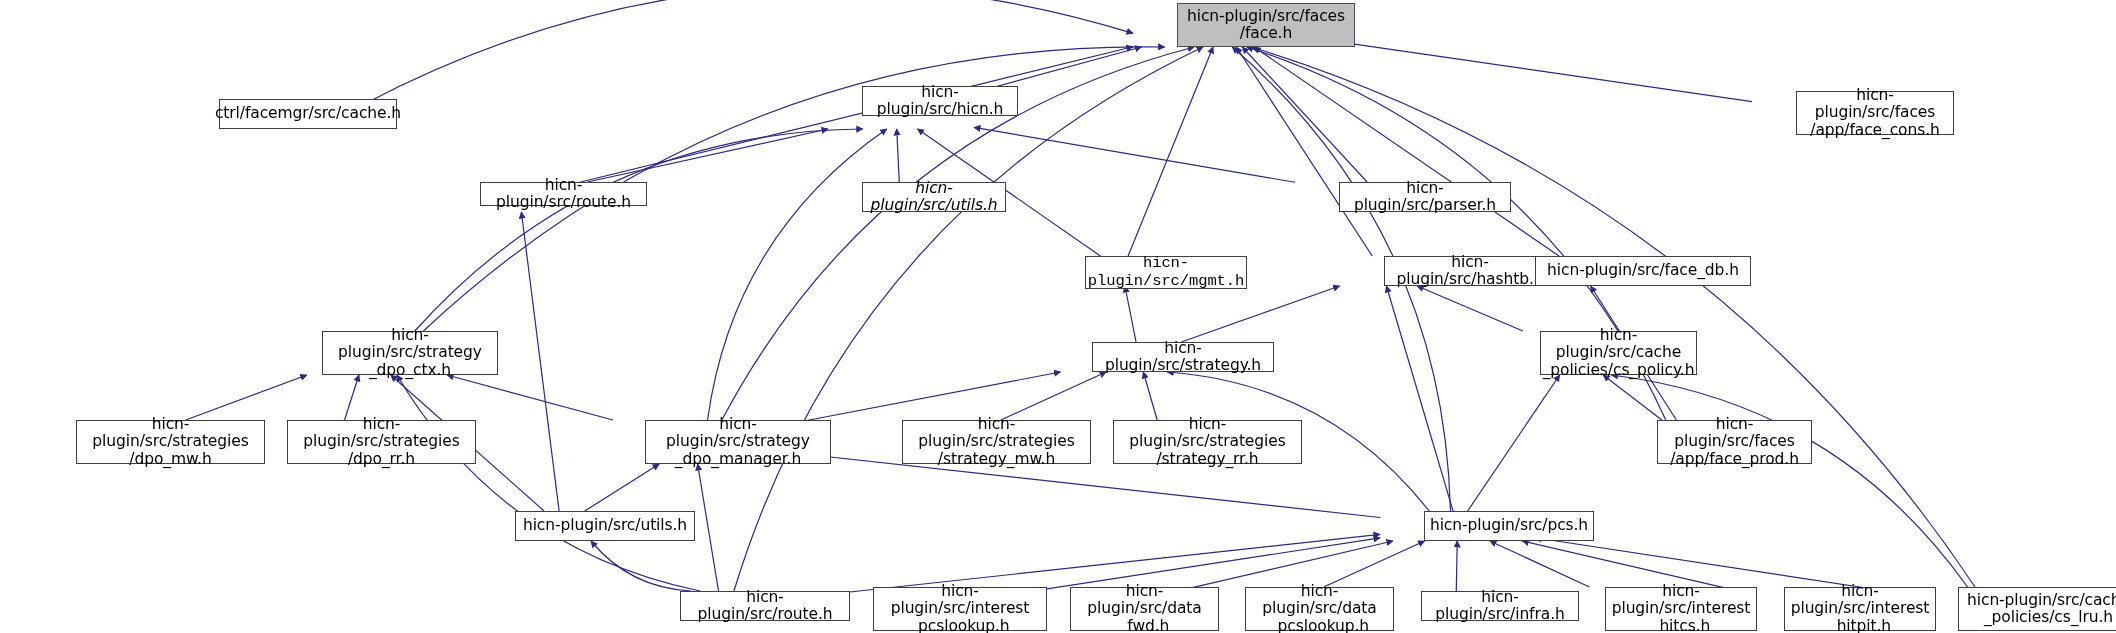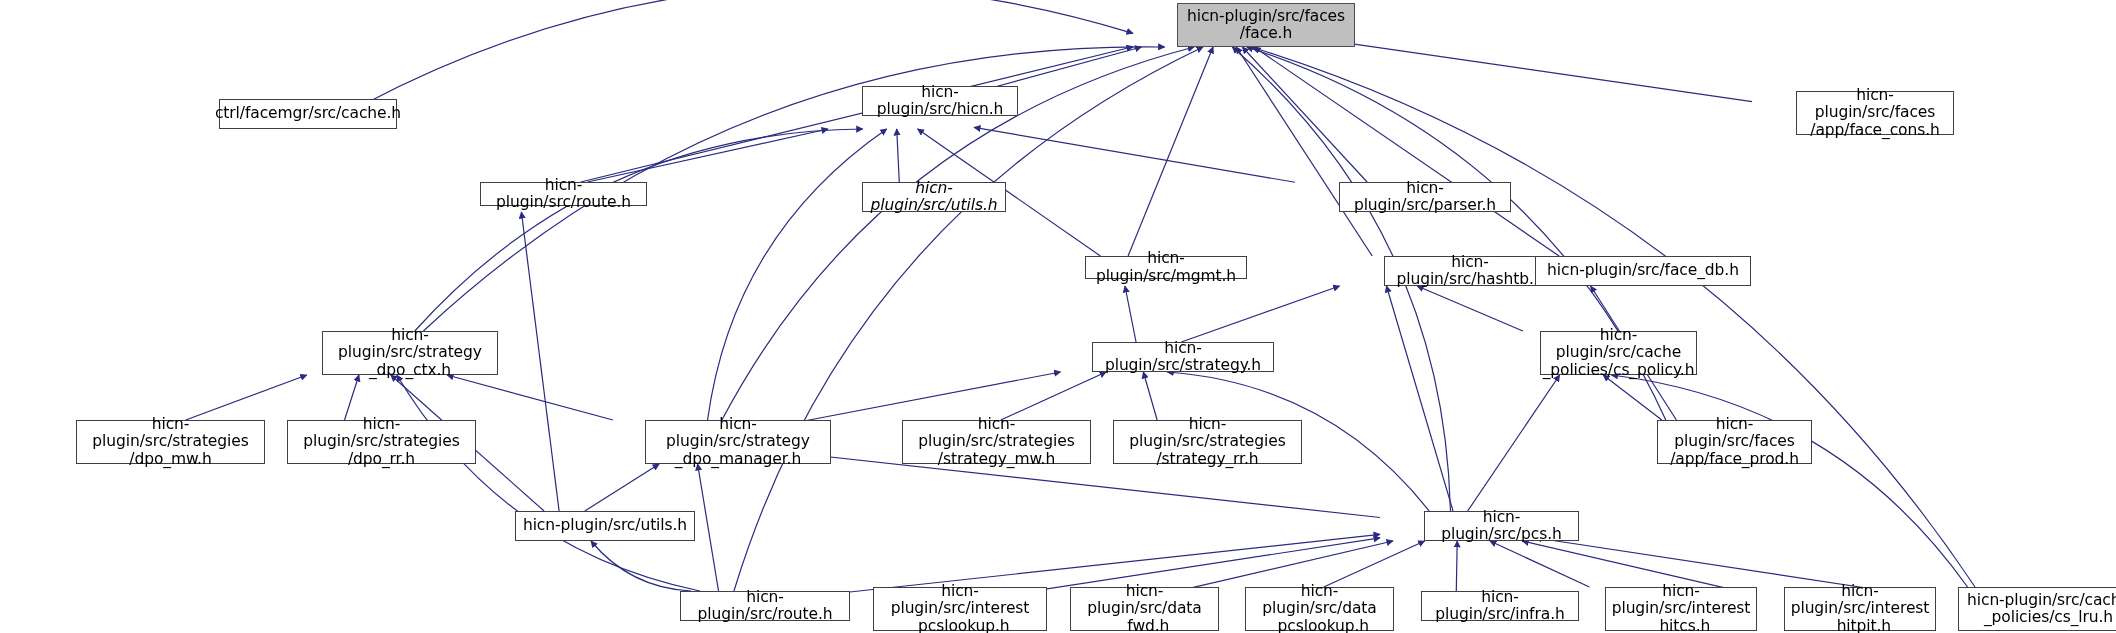--- a/index.html
+++ b/index.html
@@ -115,42 +115,42 @@
   <div id="node-layer">
       <div class="node root" style="left: 1133px; top: 3px; width: 178px; height: 44px;"><span class="node-label">hicn-plugin/src/faces
 /face.h</span></div>
       <div class="node" style="left: 175px; top: 99px; width: 178px; height: 30px;"><span class="node-label">ctrl/facemgr/src/cache.h</span></div>
       <div class="node" style="left: 818px; top: 86px; width: 156px; height: 30px; justify-content: center;"><span class="node-label">hicn-plugin/src/hicn.h</span></div>
       <div class="node" style="left: 1752px; top: 91px; width: 158px; height: 44px;"><span class="node-label">hicn-plugin/src/faces
 /app/face_cons.h</span></div>
       <div class="node" style="left: 436px; top: 182px; width: 167px; height: 24px;"><span class="node-label">hicn-plugin/src/route.h</span></div>
       <div class="node" style="left: 818px; top: 182px; width: 144px; height: 30px; font-style: italic;"><span class="node-label">hicn-plugin/src/utils.h</span></div>
       <div class="node" style="left: 1295px; top: 182px; width: 172px; height: 30px;"><span class="node-label">hicn-plugin/src/parser.h</span></div>
-      <div class="node" style="left: 1041px; top: 256px; width: 162px; height: 23px;"><span class="node-label">hicn-plugin/src/mgmt.h</span></div>
+      <div class="node" style="left: 1041px; top: 256px; width: 162px; height: 33px; font-family: Liberation Mono, monospace;"><span class="node-label">hicn-plugin/src/mgmt.h</span></div>
       <div class="node" style="left: 1340px; top: 256px; width: 172px; height: 30px;"><span class="node-label">hicn-plugin/src/hashtb.h</span></div>
       <div class="node" style="left: 1491px; top: 256px; width: 216px; height: 30px;"><span class="node-label">hicn-plugin/src/face_db.h</span></div>
       <div class="node" style="left: 278px; top: 331px; width: 176px; height: 44px;"><span class="node-label">hicn-plugin/src/strategy
 _dpo_ctx.h</span></div>
       <div class="node" style="left: 1048px; top: 342px; width: 182px; height: 30px; justify-content: center;"><span class="node-label">hicn-plugin/src/strategy.h</span></div>
       <div class="node" style="left: 1496px; top: 331px; width: 157px; height: 44px;"><span class="node-label">hicn-plugin/src/cache
 _policies/cs_policy.h</span></div>
       <div class="node" style="left: 32px; top: 420px; width: 189px; height: 44px;"><span class="node-label">hicn-plugin/src/strategies
 /dpo_mw.h</span></div>
       <div class="node" style="left: 243px; top: 420px; width: 189px; height: 44px;"><span class="node-label">hicn-plugin/src/strategies
 /dpo_rr.h</span></div>
       <div class="node" style="left: 601px; top: 420px; width: 186px; height: 44px;"><span class="node-label">hicn-plugin/src/strategy
 _dpo_manager.h</span></div>
       <div class="node" style="left: 858px; top: 420px; width: 189px; height: 44px;"><span class="node-label">hicn-plugin/src/strategies
 /strategy_mw.h</span></div>
       <div class="node" style="left: 1069px; top: 420px; width: 189px; height: 44px;"><span class="node-label">hicn-plugin/src/strategies
 /strategy_rr.h</span></div>
       <div class="node" style="left: 1613px; top: 420px; width: 155px; height: 44px;"><span class="node-label">hicn-plugin/src/faces
 /app/face_prod.h</span></div>
       <div class="node" style="left: 471px; top: 511px; width: 180px; height: 30px;"><span class="node-label">hicn-plugin/src/utils.h</span></div>
-      <div class="node" style="left: 1380px; top: 511px; width: 155px; height: 30px;"><span class="node-label">hicn-plugin/src/pcs.h</span></div>
+      <div class="node" style="left: 1380px; top: 511px; width: 170px; height: 30px;"><span class="node-label">hicn-plugin/src/pcs.h</span></div>
       <div class="node" style="left: 636px; top: 591px; width: 170px; height: 30px;"><span class="node-label">hicn-plugin/src/route.h</span></div>
       <div class="node" style="left: 829px; top: 587px; width: 174px; height: 44px;"><span class="node-label">hicn-plugin/src/interest
 _pcslookup.h</span></div>
       <div class="node" style="left: 1026px; top: 587px; width: 149px; height: 44px;"><span class="node-label">hicn-plugin/src/data
 _fwd.h</span></div>
       <div class="node" style="left: 1201px; top: 587px; width: 149px; height: 44px;"><span class="node-label">hicn-plugin/src/data
 _pcslookup.h</span></div>
       <div class="node" style="left: 1377px; top: 591px; width: 158px; height: 30px;"><span class="node-label">hicn-plugin/src/infra.h</span></div>
       <div class="node" style="left: 1561px; top: 587px; width: 152px; height: 44px;"><span class="node-label">hicn-plugin/src/interest
 _hitcs.h</span></div>

